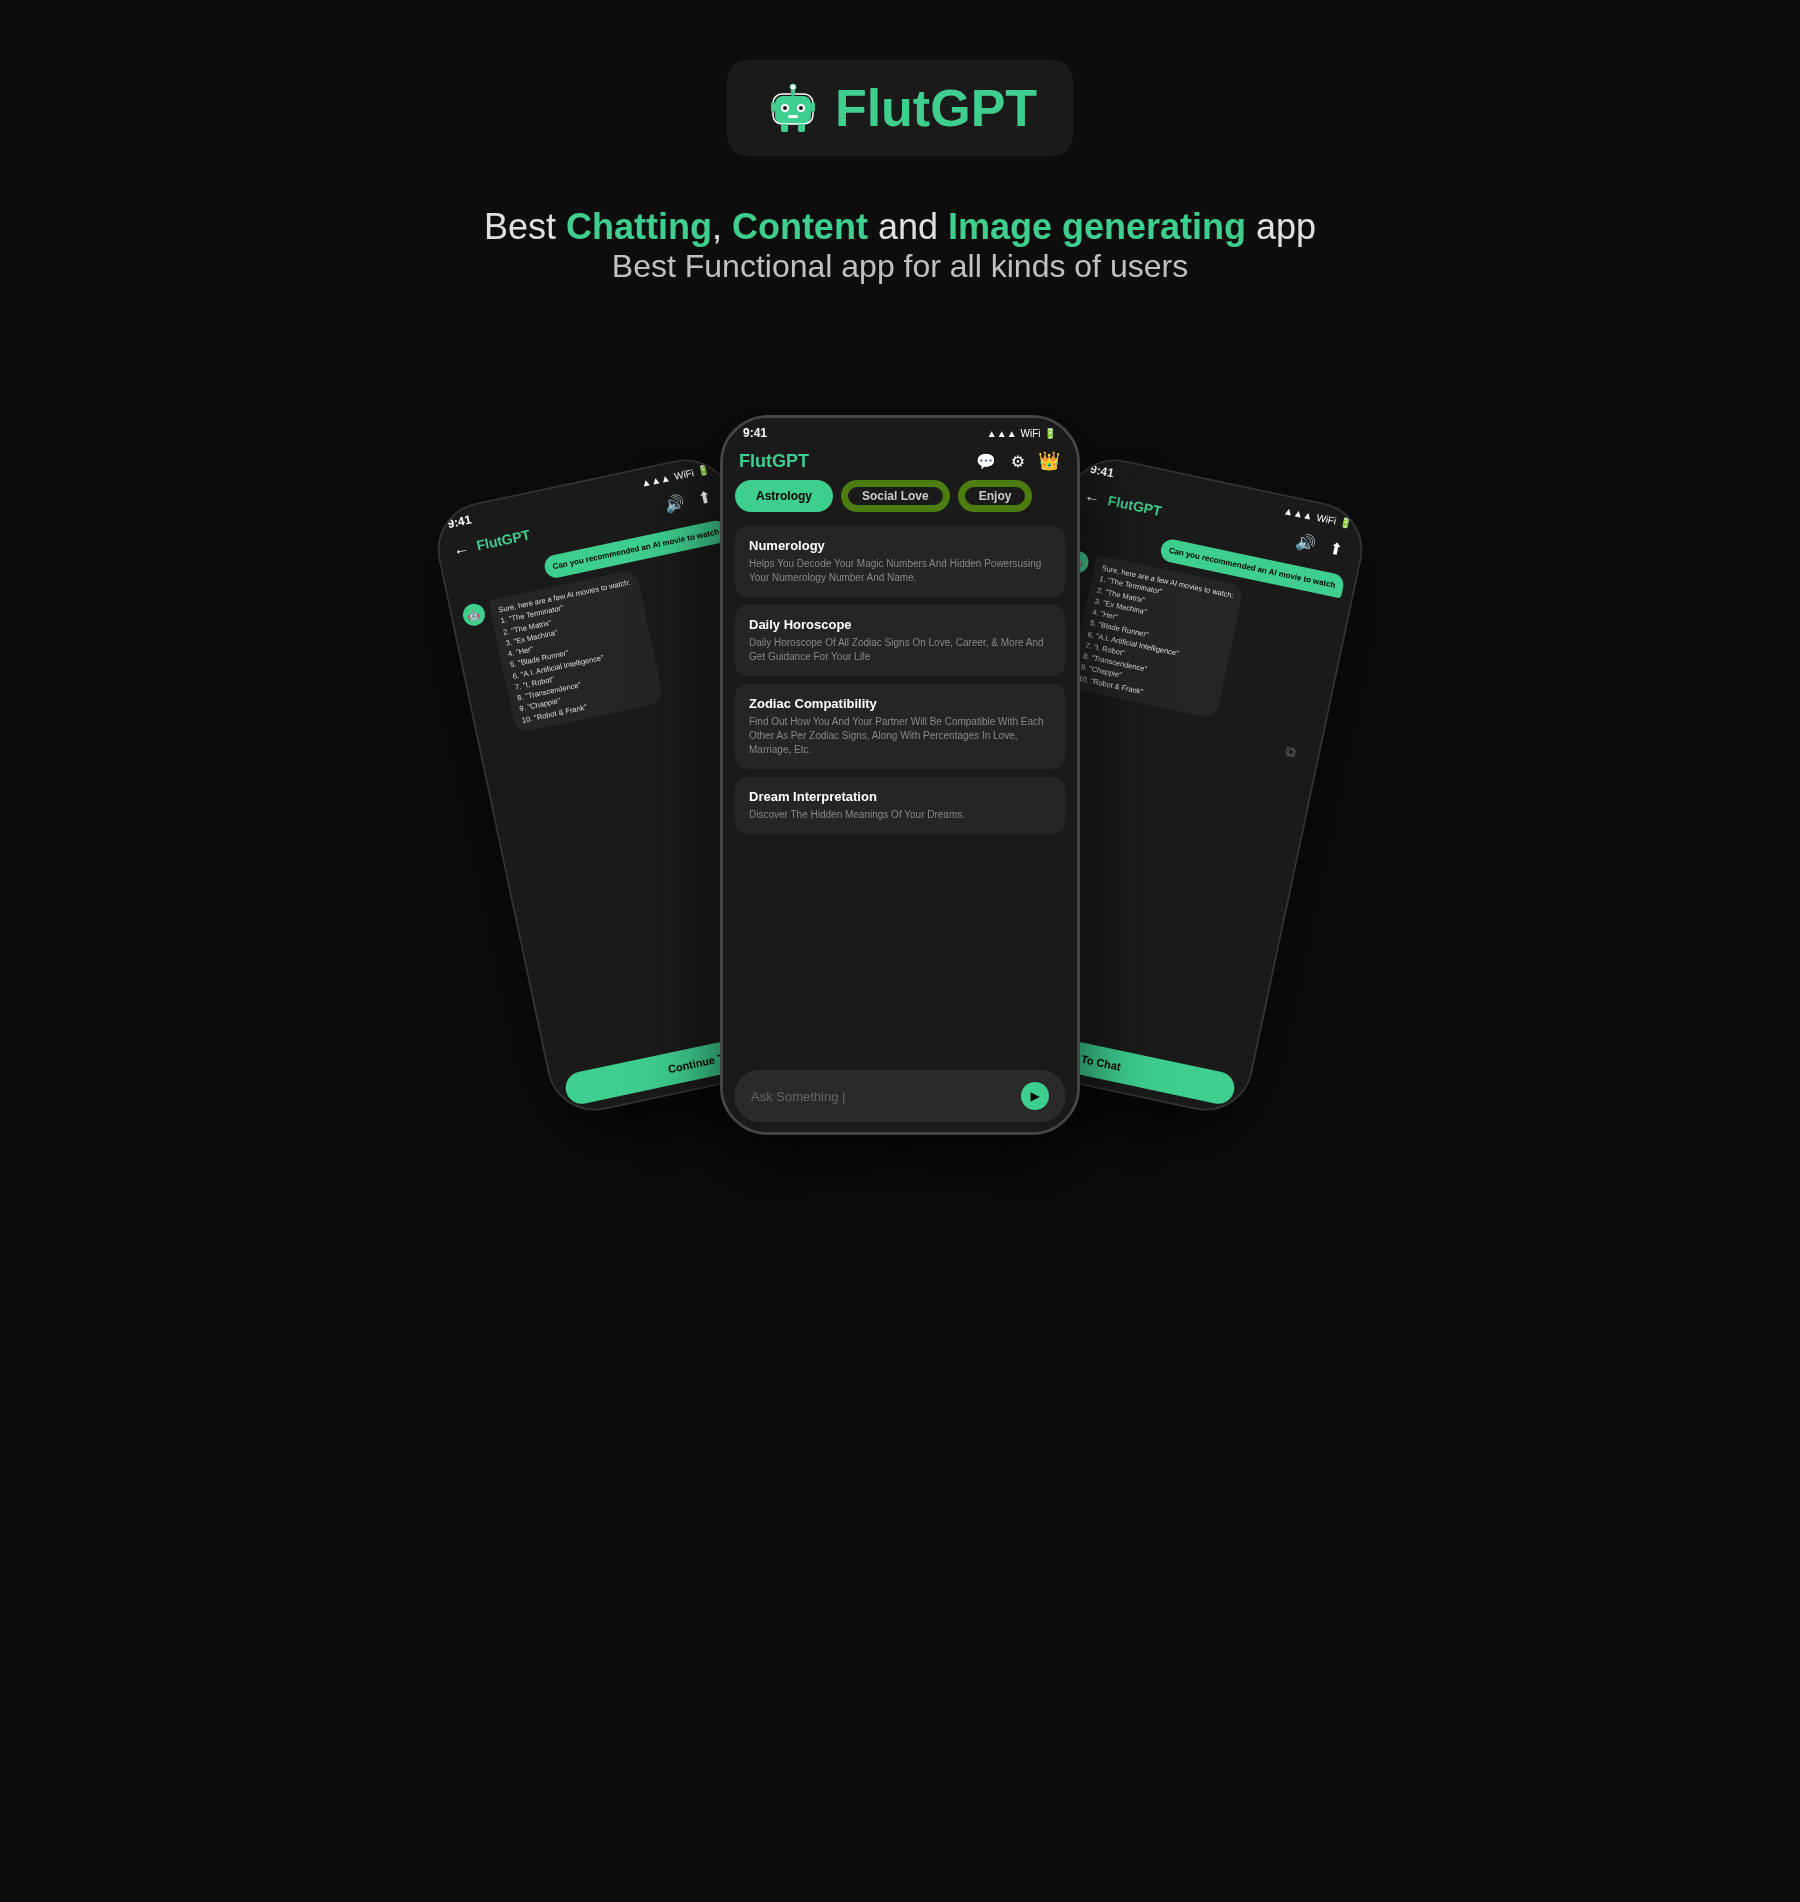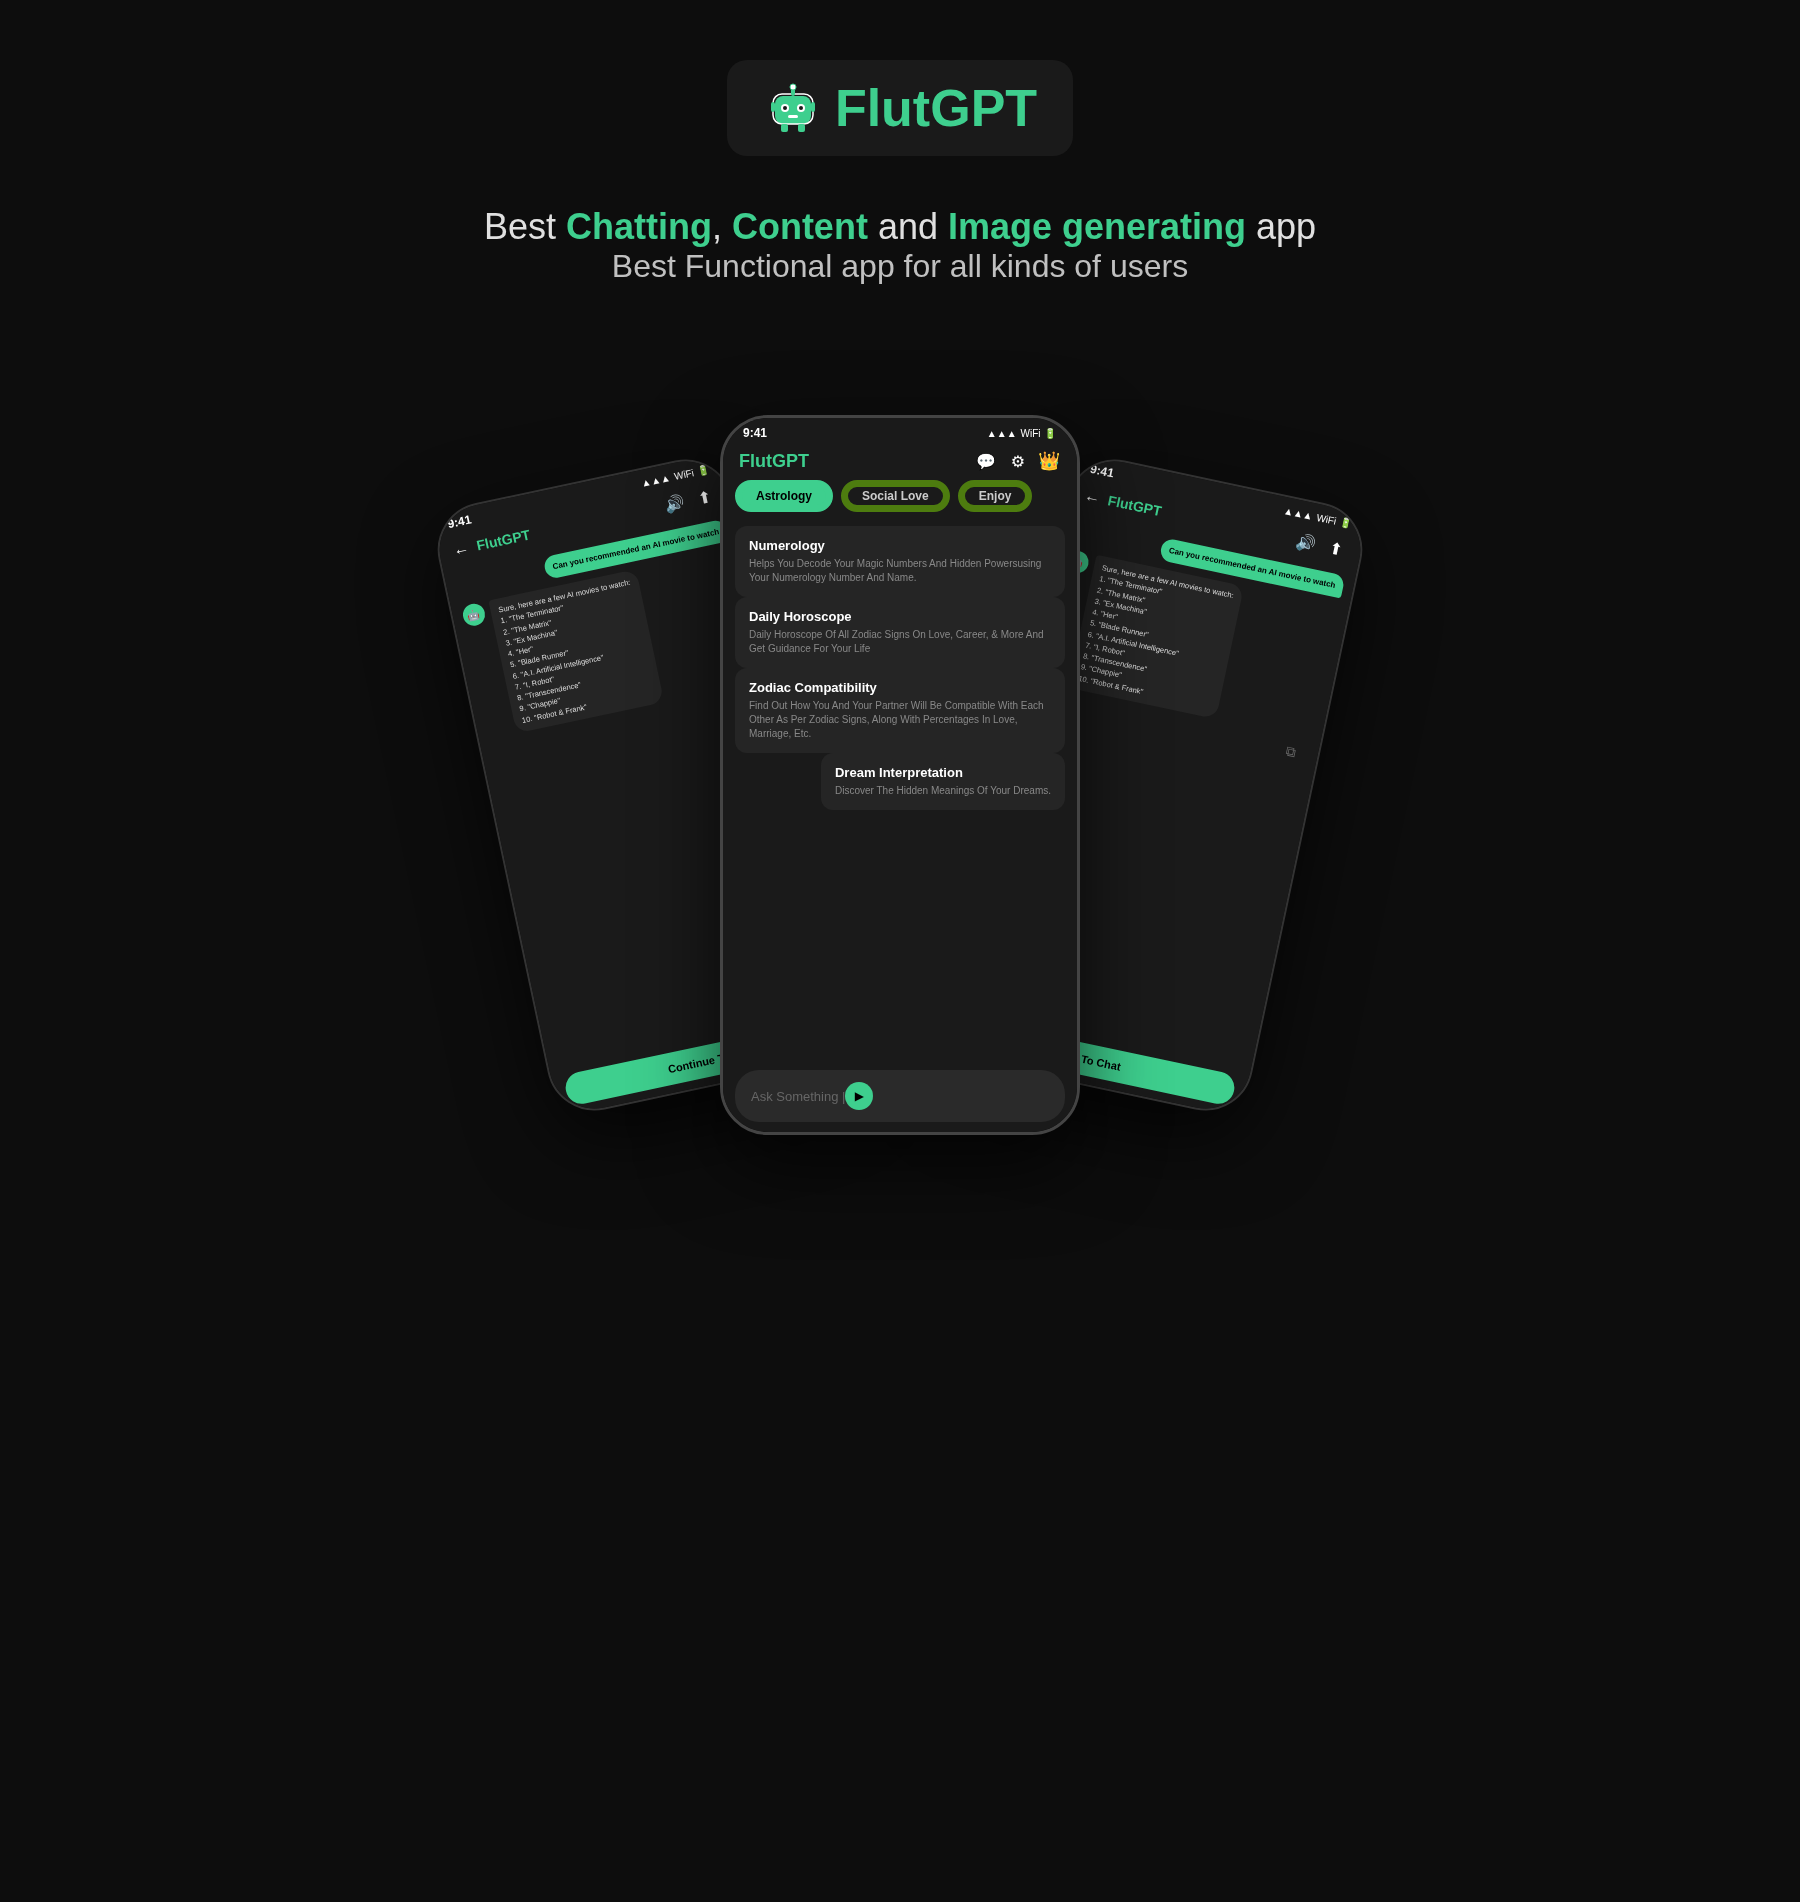--- a/index.html
+++ b/index.html
@@ -195,21 +195,21 @@
       border-color: #3ecf8e;
     }
 
     
     .category-list {
       flex: 1;
       overflow: hidden;
       padding: 4px 12px;
       display: flex;
       flex-direction: column;
-      align-items: flex-end;
+      gap: 8px;
     }
 
     .category-card {
       background: #252525;
       border-radius: 12px;
       padding: 12px 14px;
     }
 
     .category-card-title {
       font-size: 13px;
@@ -229,21 +229,21 @@
       padding: 10px 12px;
       flex-shrink: 0;
     }
 
     .ask-input {
       background: #2a2a2a;
       border-radius: 24px;
       padding: 12px 16px;
       display: flex;
       align-items: center;
-      justify-content: flex-start;
+      justify-content: space-between;
       margin-top: 16px;
     }
 
     .ask-placeholder {
       font-size: 13px;
       color: #666;
     }
 
     .ask-send {
       width: 28px;

